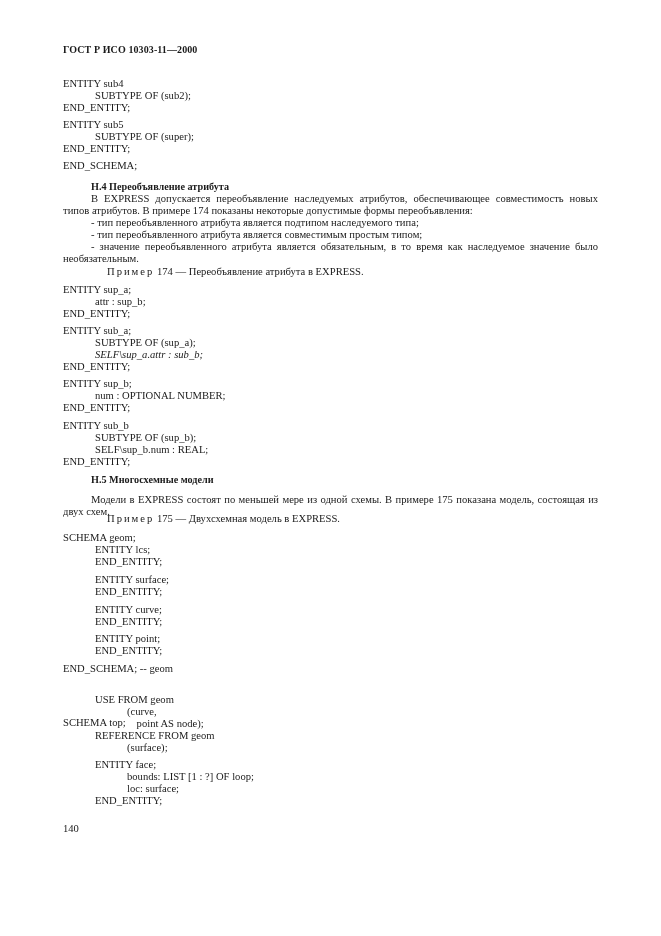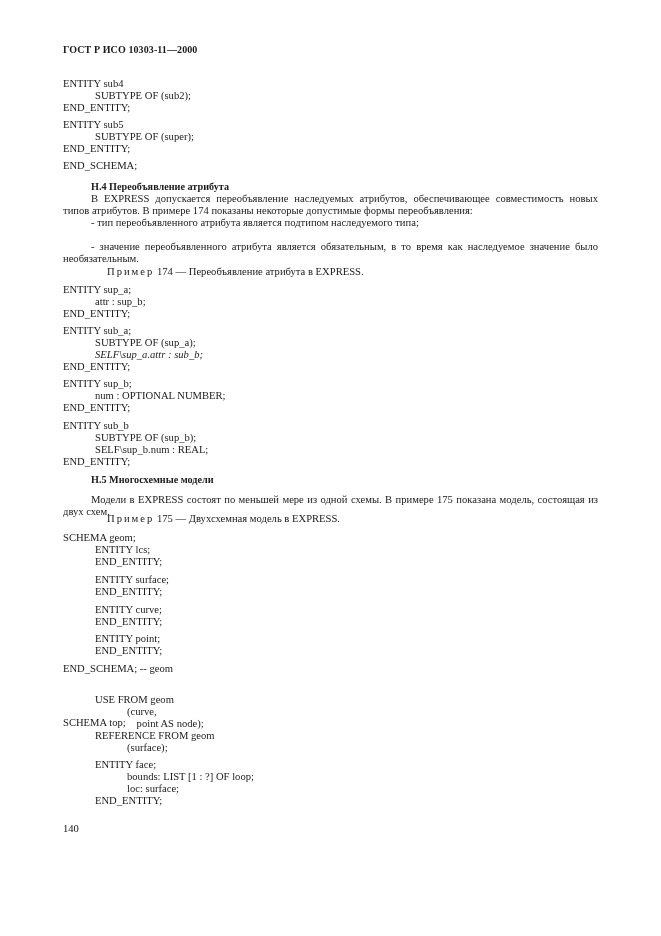--- a/index.html
+++ b/index.html
@@ -46,20 +46,21 @@
       <div class="line" style="left: 63px; top: 102px;">END_ENTITY;</div>
       <div class="line" style="left: 63px; top: 119px;">ENTITY sub5</div>
       <div class="line" style="left: 95px; top: 131px;">SUBTYPE OF (super);</div>
       <div class="line" style="left: 63px; top: 143px;">END_ENTITY;</div>
       <div class="line" style="left: 63px; top: 160px;">END_SCHEMA;</div>
     </div>
 
   <div class="line section-title" style="left:91px; top:181px;">H.4 Переобъявление атрибута</div>
   <div class="para indent" style="top:193px;">В EXPRESS допускается переобъявление наследуемых атрибутов, обеспечивающее совместимость новых типов атрибутов. В примере 174 показаны некоторые допустимые формы переобъявления:</div>
   <div class="line" style="left:91px; top:217px;">- тип переобъявленного атрибута является подтипом наследуемого типа;</div>
+  <div class="line" style="left:91px; top:229px;">- тип переобъявленного атрибута является совместимым простым типом;</div>
   <div class="para indent" style="top:241px;">- значение переобъявленного атрибута является обязательным, в то время как наследуемое значение было необязательным.</div>
   <div class="line" style="left:91px; top:266px;"><span class="spaced">Пример</span><span> 174 — Переобъявление атрибута в EXPRESS.</span></div>
 
   <div id="cb2">
       <div class="line" style="left: 63px; top: 284px;">ENTITY sup_a;</div>
       <div class="line" style="left: 95px; top: 296px;">attr : sup_b;</div>
       <div class="line" style="left: 63px; top: 308px;">END_ENTITY;</div>
       <div class="line" style="left: 63px; top: 325px;">ENTITY sub_a;</div>
       <div class="line" style="left: 95px; top: 337px;">SUBTYPE OF (sup_a);</div>
       <div class="line" style="left: 95px; top: 349px; font-style: italic;">SELF\sup_a.attr : sub_b;</div>

